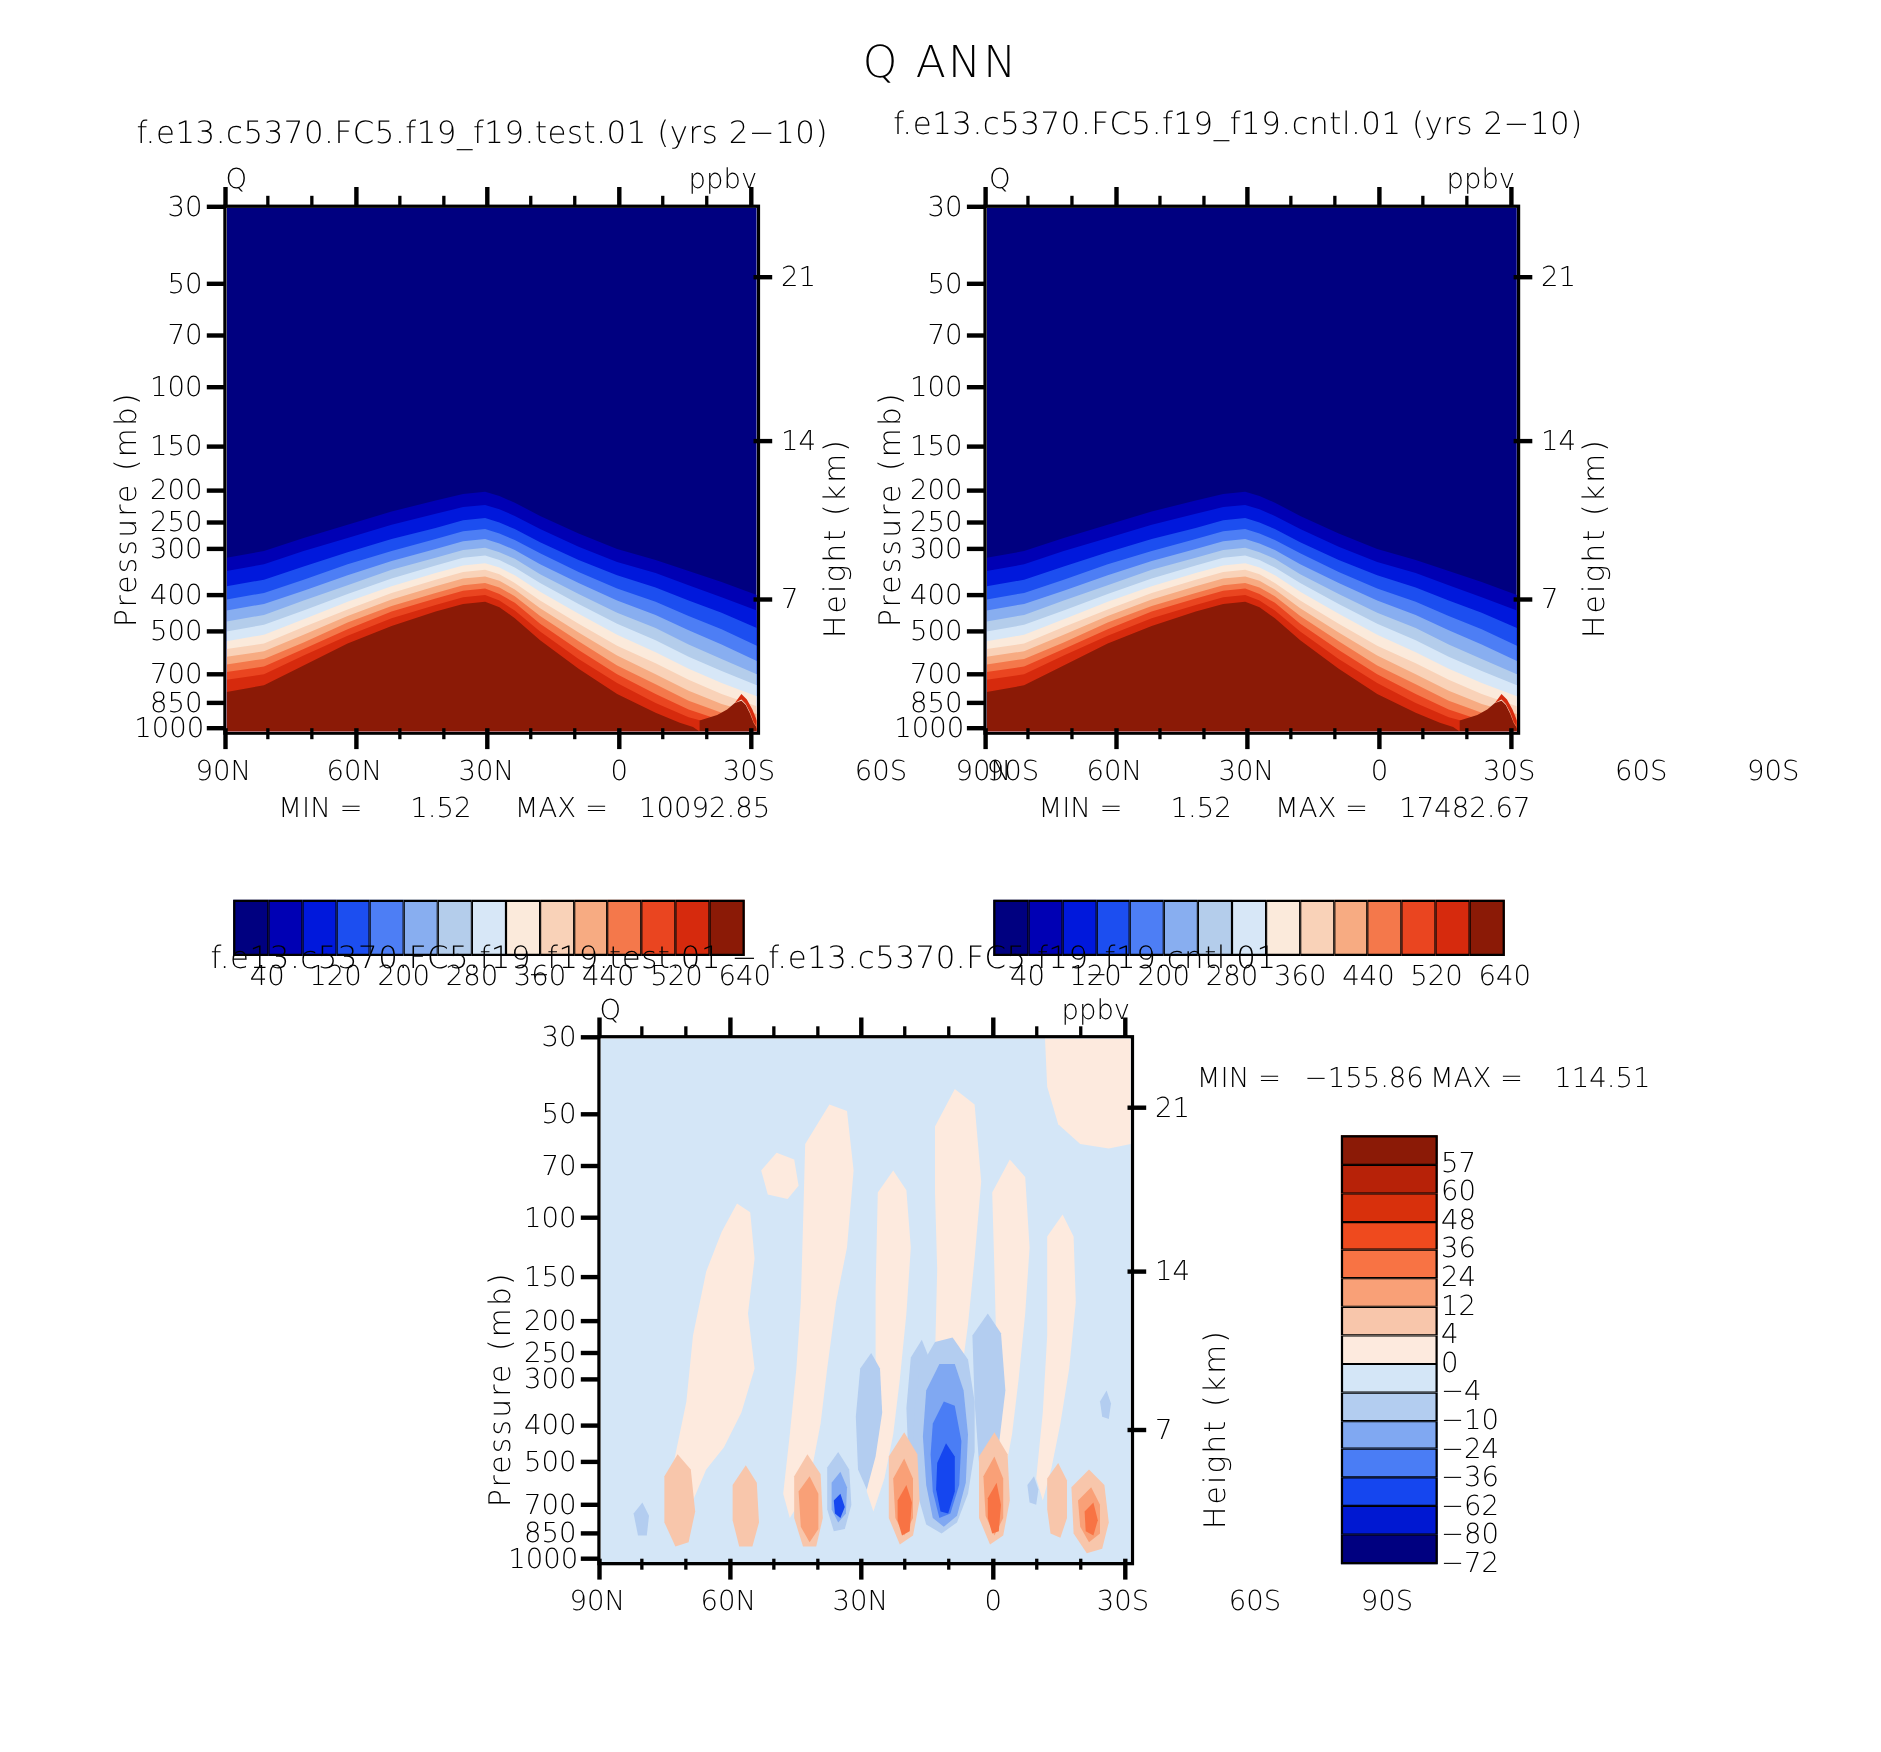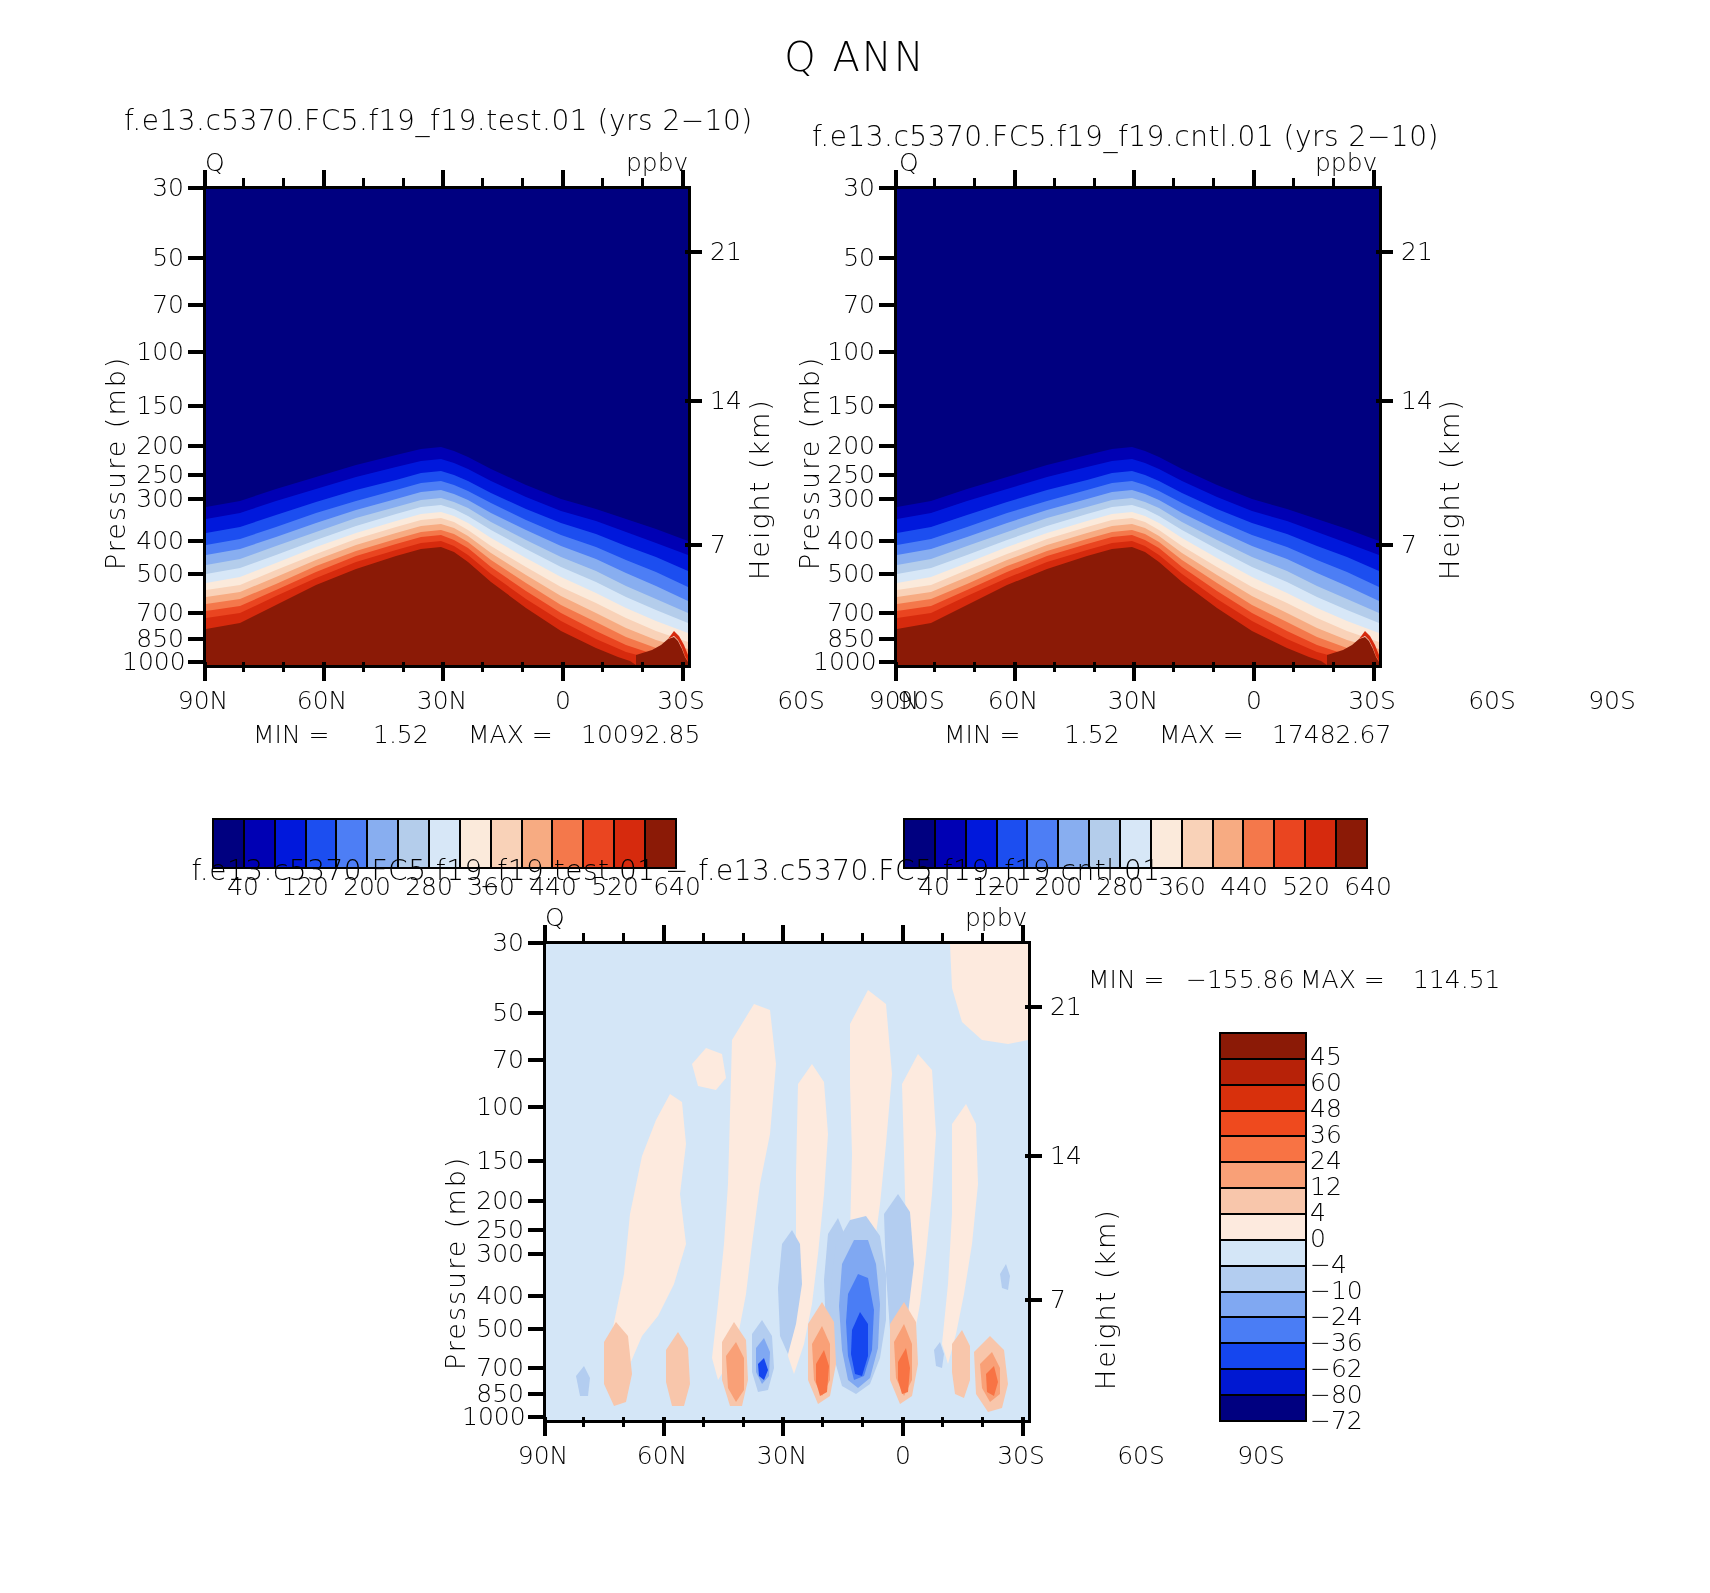--- a/index.html
+++ b/index.html
@@ -20,21 +20,21 @@
   .cbar-h{position:absolute;display:flex;border:0;}
   .cbar-v{position:absolute;display:flex;flex-direction:column;}
   .nowrap{white-space:nowrap;}
 </style>
 </head>
 <body>
 
 <div class="abs main-title ctr" style="left:0;top:34px;width:1710px;">Q ANN</div>
 
 <div class="abs sub-title nowrap" style="left:124px;top:104px;">f.e13.c5370.FC5.f19_f19.test.01 (yrs 2−10)</div>
-<div class="abs sub-title nowrap" style="left:812px;top:120px;">f.e13.c5370.FC5.f19_f19.cntl.01 (yrs 2−10)</div>
+<div class="abs sub-title nowrap" style="left:812px;top:96px;">f.e13.c5370.FC5.f19_f19.cntl.01 (yrs 2−10)</div>
 
 <div class="abs small-lbl" style="left:205px;top:148px;">Q</div>
 <div class="abs small-lbl" style="left:626px;top:148px;">ppbv</div>
 
 <div class="abs vert-lbl" style="left:100px;top:300px;height:270px;">Pressure (mb)</div>
 <div class="abs vert-lbl" style="left:744px;top:310px;height:270px;">Height (km)</div>
 
 <div class="panel-frame" style="left:203px;top:186px;width:482px;height:476px;">
   <svg class="plot-canvas" viewBox="0 0 482 476" preserveAspectRatio="none">
     <defs>
@@ -458,21 +458,21 @@
     <div class="cb-cell" style="flex: 1 1 0%; background: rgb(253, 234, 222); border-bottom-width: 1px; border-top-width: 1px;"></div>
     <div class="cb-cell" style="flex: 1 1 0%; background: rgb(212, 230, 247); border-bottom-width: 1px; border-top-width: 1px;"></div>
     <div class="cb-cell" style="flex: 1 1 0%; background: rgb(179, 205, 240); border-bottom-width: 1px; border-top-width: 1px;"></div>
     <div class="cb-cell" style="flex: 1 1 0%; background: rgb(128, 168, 242); border-bottom-width: 1px; border-top-width: 1px;"></div>
     <div class="cb-cell" style="flex: 1 1 0%; background: rgb(74, 125, 245); border-bottom-width: 1px; border-top-width: 1px;"></div>
     <div class="cb-cell" style="flex: 1 1 0%; background: rgb(21, 70, 239); border-bottom-width: 1px; border-top-width: 1px;"></div>
     <div class="cb-cell" style="flex: 1 1 0%; background: rgb(0, 24, 210); border-bottom-width: 1px; border-top-width: 1px;"></div>
     <div class="cb-cell" style="flex: 1 1 0%; background: rgb(0, 0, 128); border-bottom-width: 2px; border-top-width: 1px;"></div>
   </div>
 <div class="abs" style="left:1310px;top:1032px;width:110px;height:390px;">
-    <div class="abs axis-num" style="left: 0px; top: 10px; width: 110px; text-align: left;">45</div>
+    <div class="abs axis-num" style="left: 0px; top: 10px; width: 110px; text-align: left;">57</div>
     <div class="abs axis-num" style="left: 0px; top: 36px; width: 110px; text-align: left;">60</div>
     <div class="abs axis-num" style="left: 0px; top: 62px; width: 110px; text-align: left;">48</div>
     <div class="abs axis-num" style="left: 0px; top: 88px; width: 110px; text-align: left;">36</div>
     <div class="abs axis-num" style="left: 0px; top: 114px; width: 110px; text-align: left;">24</div>
     <div class="abs axis-num" style="left: 0px; top: 140px; width: 110px; text-align: left;">12</div>
     <div class="abs axis-num" style="left: 0px; top: 166px; width: 110px; text-align: left;">4</div>
     <div class="abs axis-num" style="left: 0px; top: 192px; width: 110px; text-align: left;">0</div>
     <div class="abs axis-num" style="left: 0px; top: 218px; width: 110px; text-align: left;">−4</div>
     <div class="abs axis-num" style="left: 0px; top: 244px; width: 110px; text-align: left;">−10</div>
     <div class="abs axis-num" style="left: 0px; top: 270px; width: 110px; text-align: left;">−24</div>

